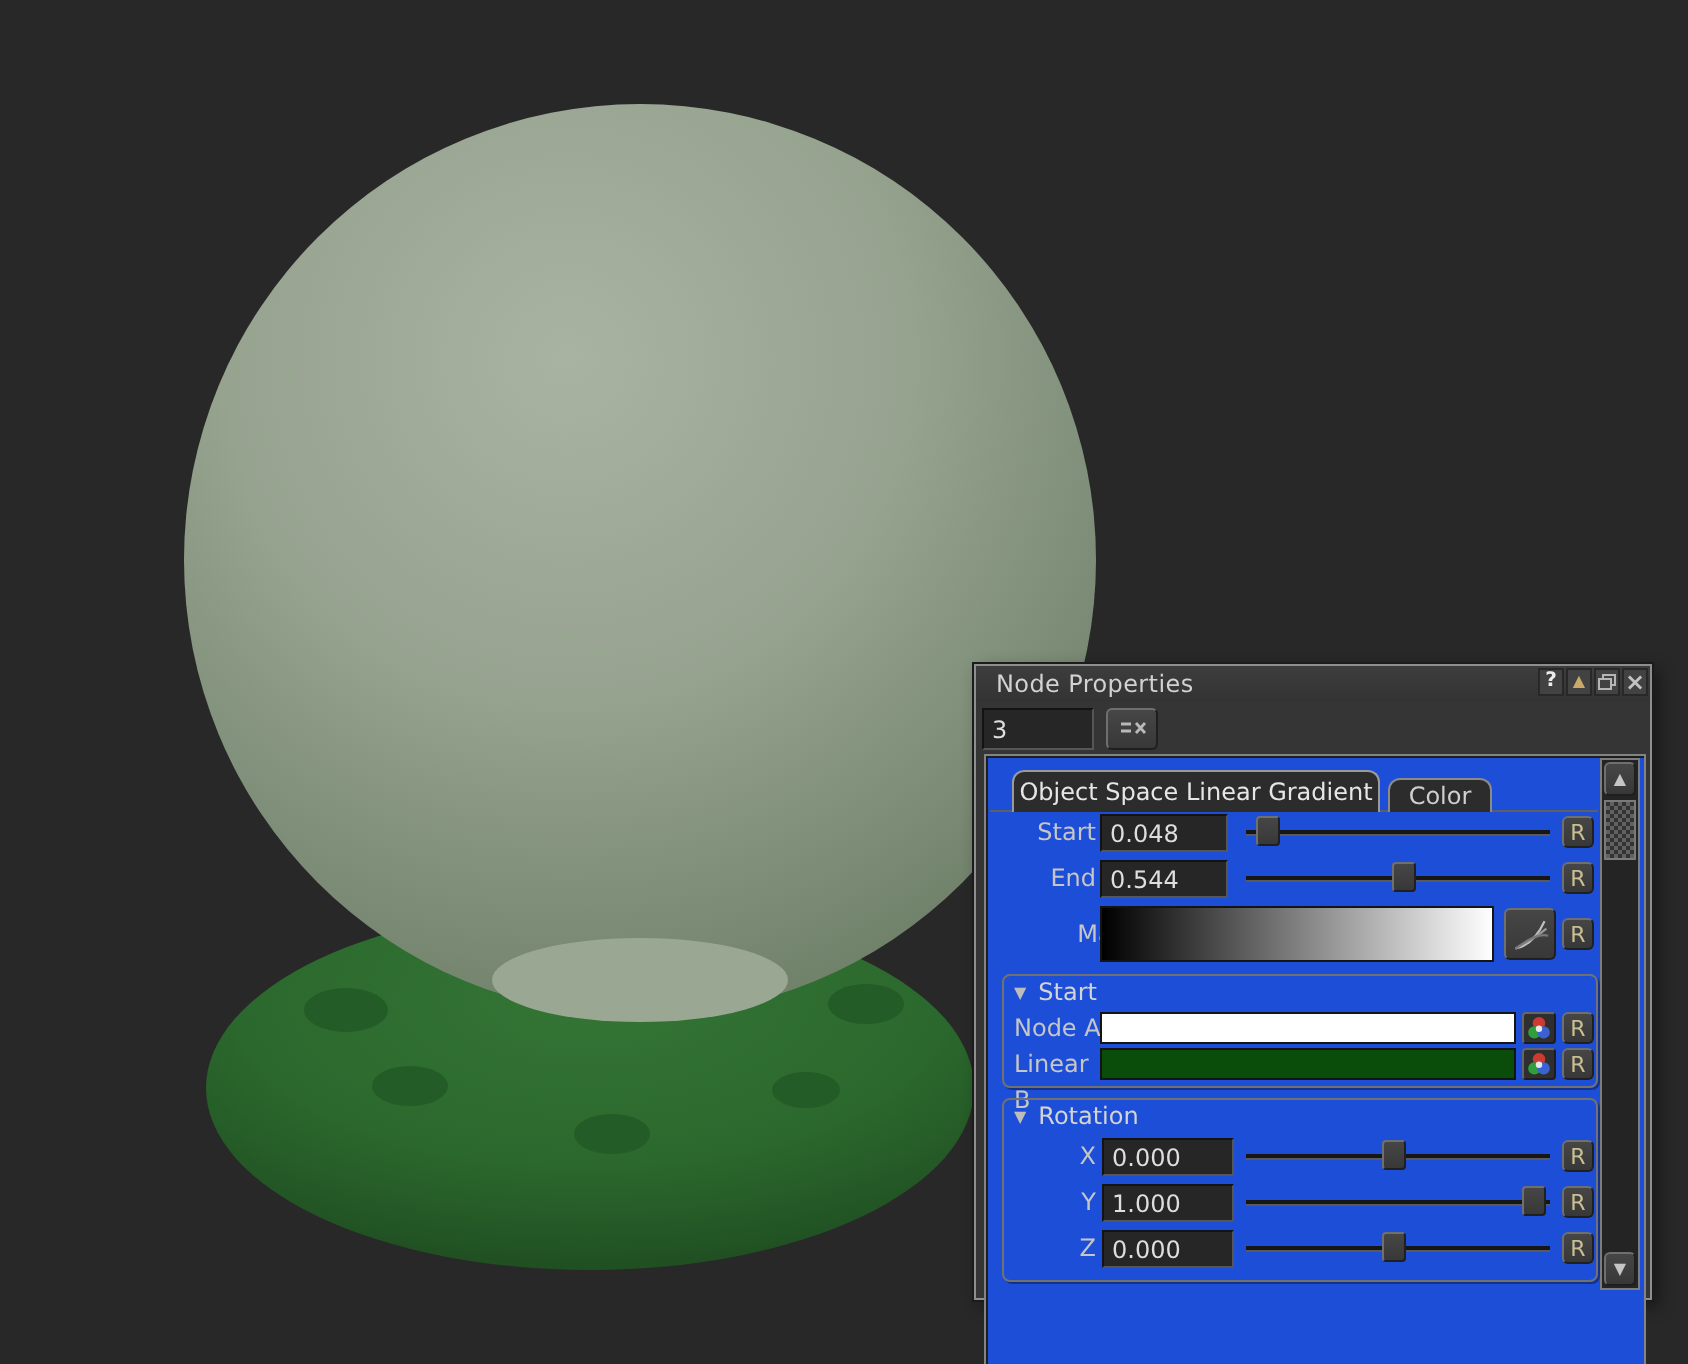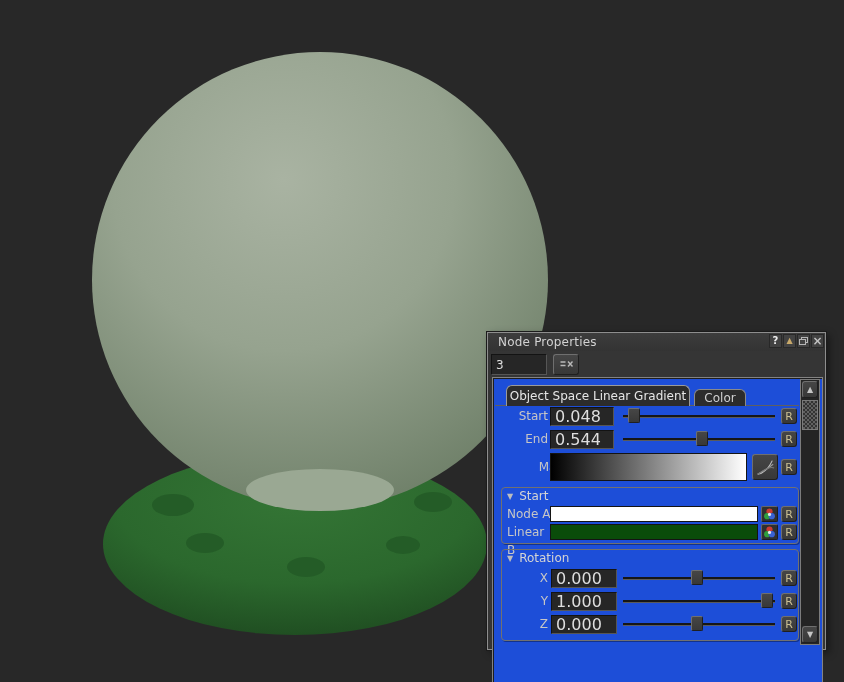--- a/index.html
+++ b/index.html
@@ -67,21 +67,21 @@
     position:absolute;box-sizing:border-box;background:#2c2c2c;
     border:1px solid #9a9a9a;border-bottom:none;border-radius:6px 6px 0 0;
     display:flex;align-items:center;justify-content:center;cursor:default;
   }
   .tab.active{left:13px;top:7px;width:184px;height:21px;color:#e6e6e6;z-index:2;}
   .tab.plain{left:201px;top:11px;width:52px;height:17px;color:#cfcfcf;border-color:#8a8a8a;z-index:1;}
 
   .lbl{position:absolute;height:18px;line-height:18px;color:#c6c6c6;}
   .lbl.r{text-align:right;}
   .field{
-    position:absolute;height:19px;font-family:inherit;font-size:16px;
+    position:absolute;height:19px;font-family:inherit;font-size:12px;
     padding:0 4px;outline:none;
   }
   .slider{position:absolute;height:18px;}
   .slider .track{position:absolute;left:0;right:0;top:8px;height:2px;background:#161616;border-bottom:1px solid #5a5a5a;}
   .slider .knob{position:absolute;top:1px;width:12px;height:15px;border-radius:2px;}
   .rbtn{
     position:absolute;width:16px;height:16px;display:flex;align-items:center;justify-content:center;
     font-size:11px;color:#cbbf92;line-height:1;cursor:default;
   }
   .gradbar{position:absolute;border:1px solid #141414;box-sizing:border-box;}

